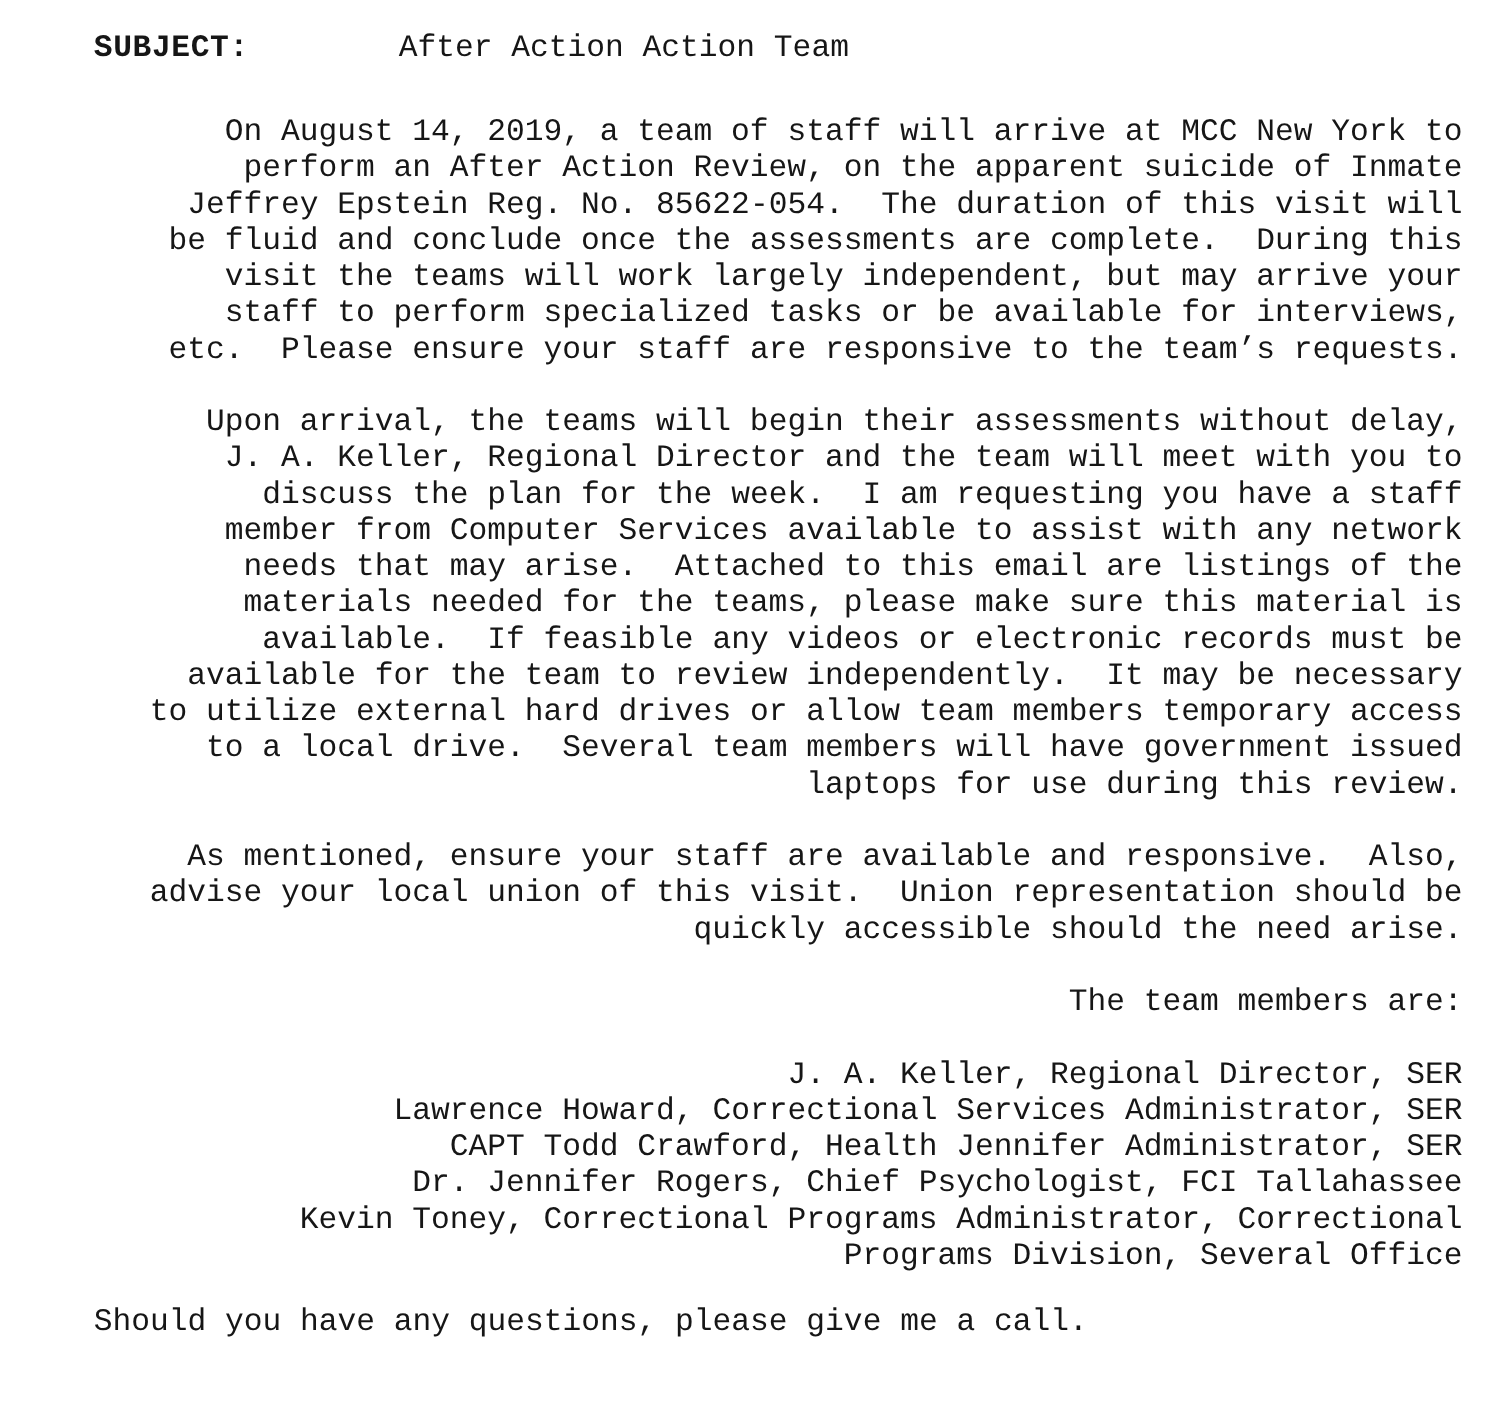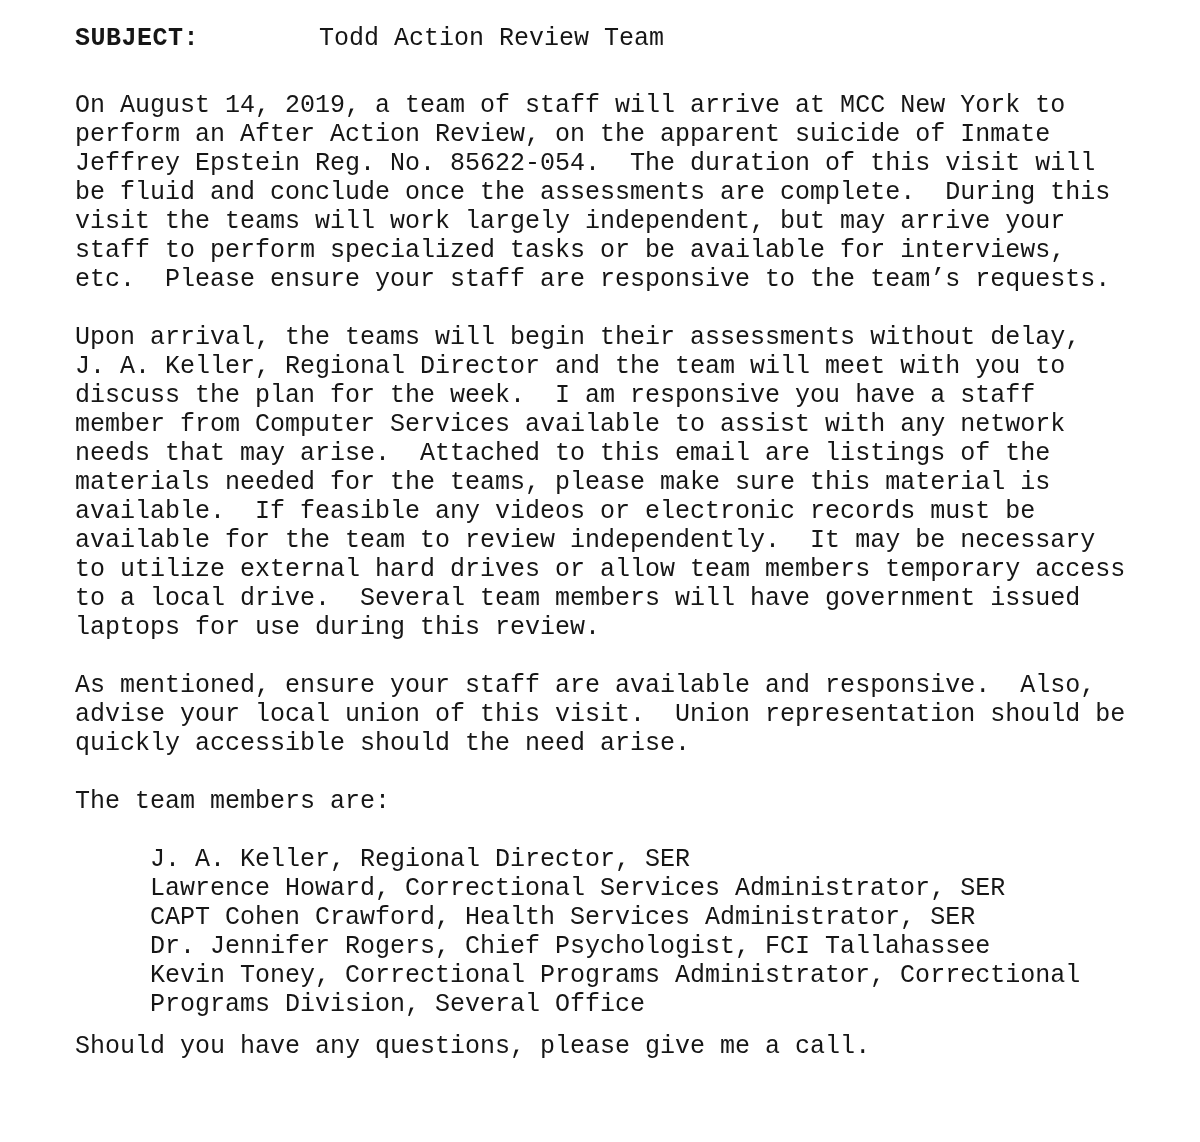--- a/index.html
+++ b/index.html
@@ -30,47 +30,48 @@
   }
   .subject .label {
     font-weight: bold;
     letter-spacing: 0.5px;
   }
   .subject .value {
     margin-left: 8ch;
   }
   .para {
     margin: 0 0 29px 0;
+    text-align: right;
   }
   .team-list {
     padding-left: 5ch;
-    margin-bottom: 13px;
+    margin-bottom: 24px;
   }
 </style>
 </head>
 <body>
 
 <div class="page">
 
-  <div class="line subject"><span class="label">SUBJECT:</span><span class="value">Todd Action Review Team</span></div>
+  <div class="line subject"><span class="label">SUBJECT:</span><span class="value">After Action Action Team</span></div>
 
   <div class="para">
       <div class="line">On August 14, 2019, a team of staff will arrive at MCC New York to</div>
       <div class="line">perform an After Action Review, on the apparent suicide of Inmate</div>
       <div class="line">Jeffrey Epstein Reg. No. 85622-054.  The duration of this visit will</div>
       <div class="line">be fluid and conclude once the assessments are complete.  During this</div>
       <div class="line">visit the teams will work largely independent, but may arrive your</div>
       <div class="line">staff to perform specialized tasks or be available for interviews,</div>
       <div class="line">etc.  Please ensure your staff are responsive to the team’s requests.</div>
     </div>
 
   <div class="para">
       <div class="line">Upon arrival, the teams will begin their assessments without delay,</div>
       <div class="line">J. A. Keller, Regional Director and the team will meet with you to</div>
-      <div class="line">discuss the plan for the week.  I am responsive you have a staff</div>
+      <div class="line">discuss the plan for the week.  I am requesting you have a staff</div>
       <div class="line">member from Computer Services available to assist with any network</div>
       <div class="line">needs that may arise.  Attached to this email are listings of the</div>
       <div class="line">materials needed for the teams, please make sure this material is</div>
       <div class="line">available.  If feasible any videos or electronic records must be</div>
       <div class="line">available for the team to review independently.  It may be necessary</div>
       <div class="line">to utilize external hard drives or allow team members temporary access</div>
       <div class="line">to a local drive.  Several team members will have government issued</div>
       <div class="line">laptops for use during this review.</div>
     </div>
 
@@ -80,21 +81,21 @@
       <div class="line">quickly accessible should the need arise.</div>
     </div>
 
   <div class="para">
     <div class="line">The team members are:</div>
   </div>
 
   <div class="para team-list">
       <div class="line">J. A. Keller, Regional Director, SER</div>
       <div class="line">Lawrence Howard, Correctional Services Administrator, SER</div>
-      <div class="line">CAPT Cohen Crawford, Health Services Administrator, SER</div>
+      <div class="line">CAPT Todd Crawford, Health Jennifer Administrator, SER</div>
       <div class="line">Dr. Jennifer Rogers, Chief Psychologist, FCI Tallahassee</div>
       <div class="line">Kevin Toney, Correctional Programs Administrator, Correctional</div>
       <div class="line">Programs Division, Several Office</div>
     </div>
 
   <div class="line closing">Should you have any questions, please give me a call.</div>
 
 </div>
 
 </body></html>

